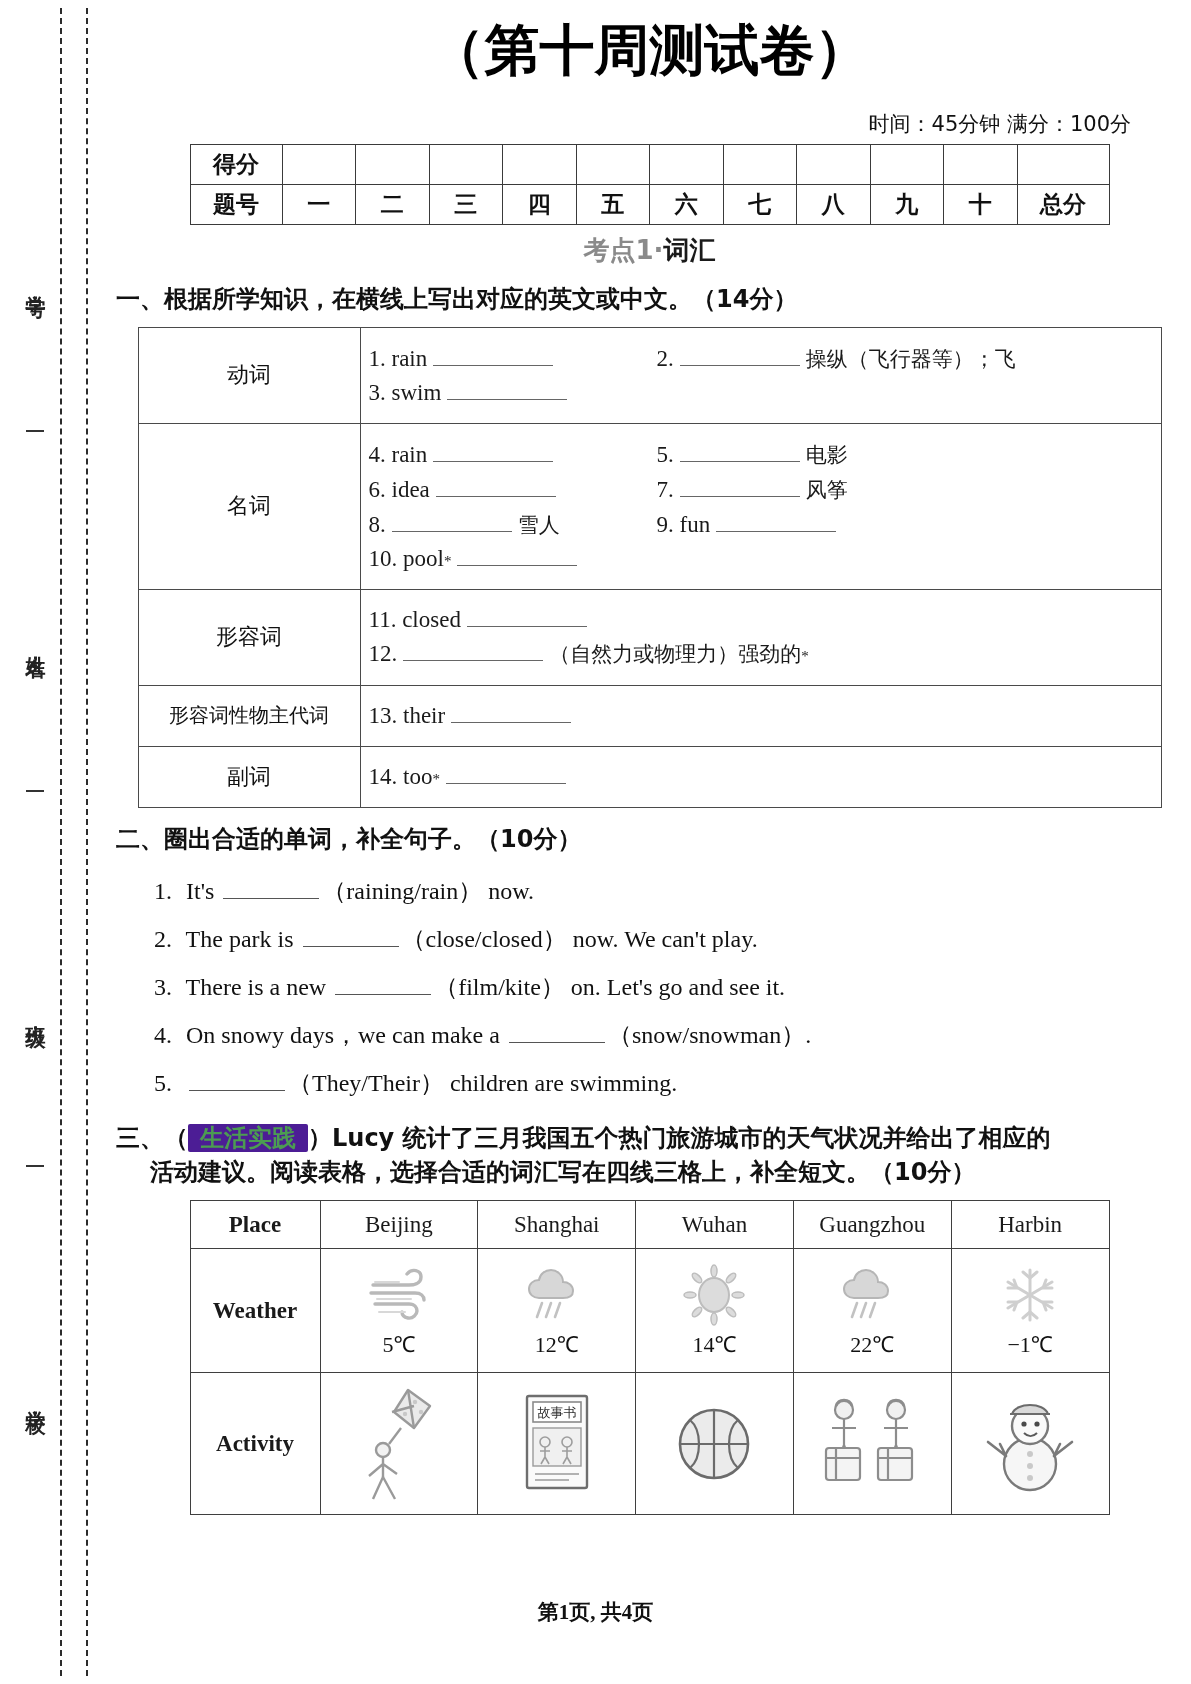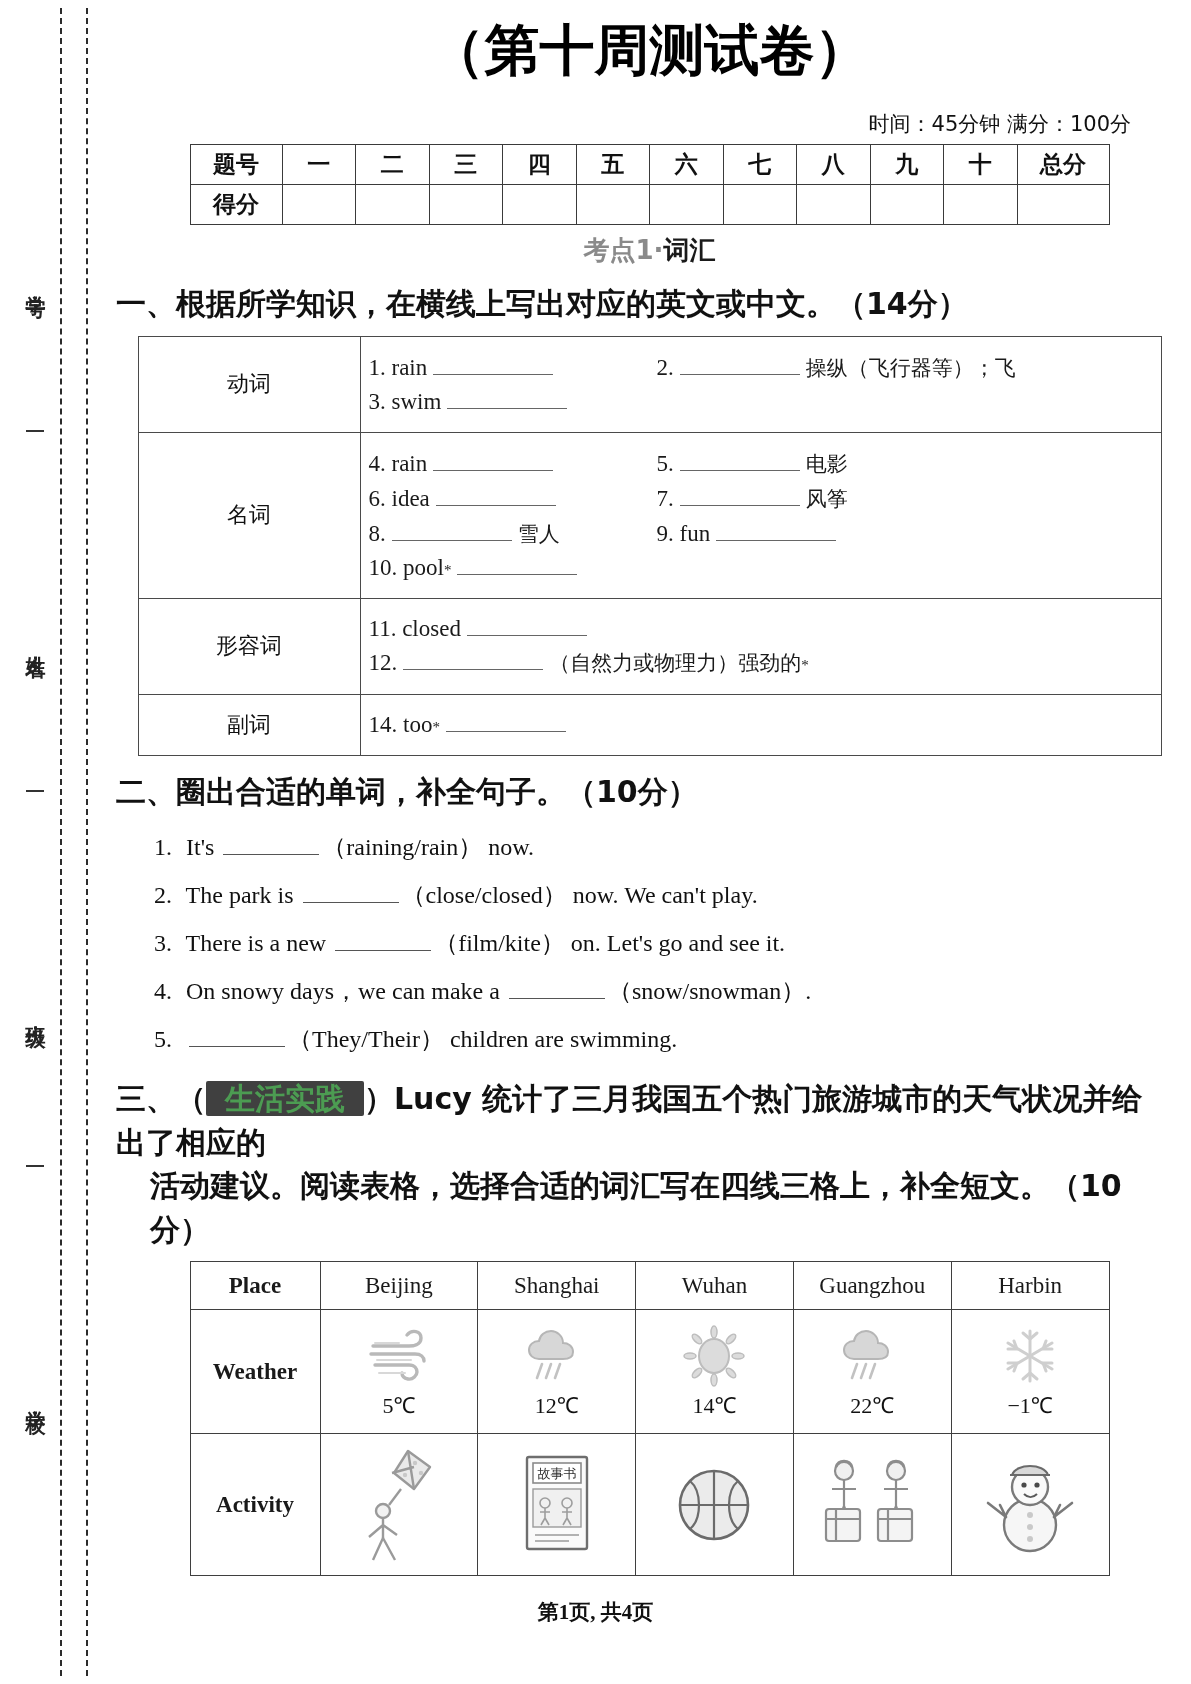--- a/index.html
+++ b/index.html
@@ -70,25 +70,25 @@
     text-align: center; margin-top: 8px; margin-bottom: 6px;
     font-family: "DejaVu Sans", sans-serif; font-weight: bold;
     font-size: 26px;
   }
   .banner .grey { color: #8a8a8a; }
   .banner .dark { color: #1a1a1a; }
 
   
   .instr {
     font-family: "DejaVu Sans", sans-serif; font-weight: bold;
-    font-size: 30px; line-height: 1.45; color: #111;
+    font-size: 24px; line-height: 1.45; color: #111;
     margin: 14px 26px 10px 8px;
   }
   .instr .tag {
-    background: #404040; color: #4c9c52; padding: 0 19px;
+    background: #4c1d95; color: #4c9c52; padding: 0 12px;
     border-radius: 2px;
   }
   .instr .cont { display: block; margin-left: 34px; }
 
   
   table.vocab {
     border-collapse: collapse; width: 1024px; margin: 0 auto;
     table-layout: fixed;
   }
   table.vocab td {
@@ -179,48 +179,48 @@
   </div>
 
   <div class="content">
 
     <div class="title-sub">（第十周测试卷）</div>
 
     <div class="meta-line">时间：45分钟  满分：100分</div>
 
     <table class="score">
       <tbody>
+        <tr>
+          <td class="lab">得分</td>
+          <td></td>
+          <td></td>
+          <td></td>
+          <td></td>
+          <td></td>
+          <td></td>
+          <td></td>
+          <td></td>
+          <td></td>
+          <td></td>
+          <td class="tot"></td>
+        </tr>
         <tr>
           <td class="lab">题号</td>
           <td>一</td>
           <td>二</td>
           <td>三</td>
           <td>四</td>
           <td>五</td>
           <td>六</td>
           <td>七</td>
           <td>八</td>
           <td>九</td>
           <td>十</td>
           <td class="tot">总分</td>
         </tr>
-        <tr>
-          <td class="lab">得分</td>
-          <td></td>
-          <td></td>
-          <td></td>
-          <td></td>
-          <td></td>
-          <td></td>
-          <td></td>
-          <td></td>
-          <td></td>
-          <td></td>
-          <td class="tot"></td>
-        </tr>
       </tbody>
     </table>
 
     <div class="banner">
       <span class="grey">考点1·</span><span class="dark">词汇</span>
     </div>
 
     <div class="instr">一、根据所学知识，在横线上写出对应的英文或中文。（14分）</div>
 
     <table class="vocab">
@@ -314,20 +314,32 @@
               <span class="vitem">
                 <span>12.</span>
                 <span class="blank b-lg"></span>
                 <span class="cn">（自然力或物理力）强劲的</span>
                   <sup class="star">*</sup>
               </span>
             </div>
           </td>
         </tr>
 
+        <tr>
+          <td class="vcat small">形容词性物主代词</td>
+          <td>
+            <div class="vrow">
+              <span class="vitem left">
+                <span>13.</span>&nbsp;
+                <span>their</span>
+                <span class="blank b-md"></span>
+              </span>
+            </div>
+          </td>
+        </tr>
 
         <tr>
           <td class="vcat">副词</td>
           <td>
             <div class="vrow">
               <span class="vitem left">
                 <span>14.</span>&nbsp;
                 <span>too</span><sup class="star">*</sup>
                 <span class="blank b-md"></span>
               </span>

